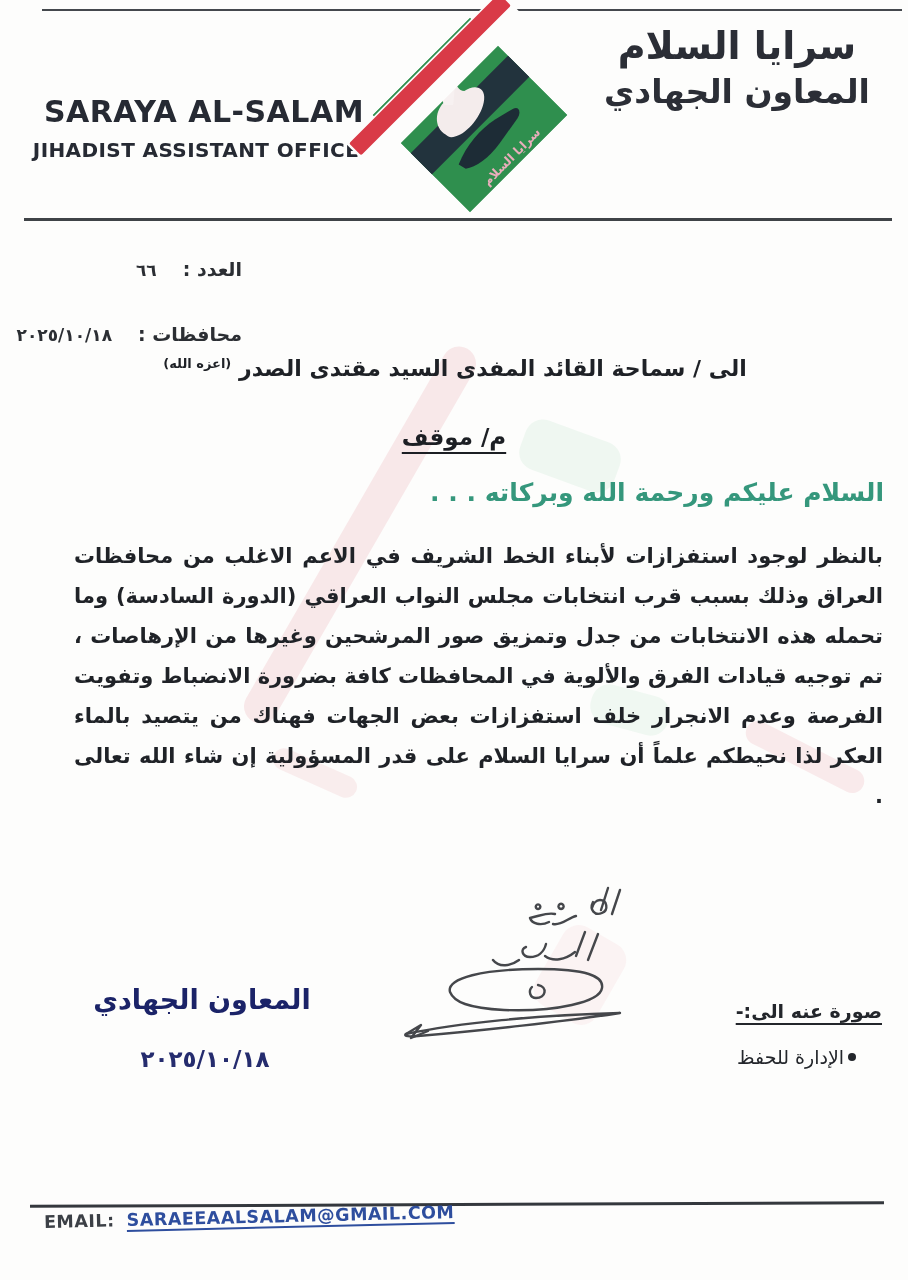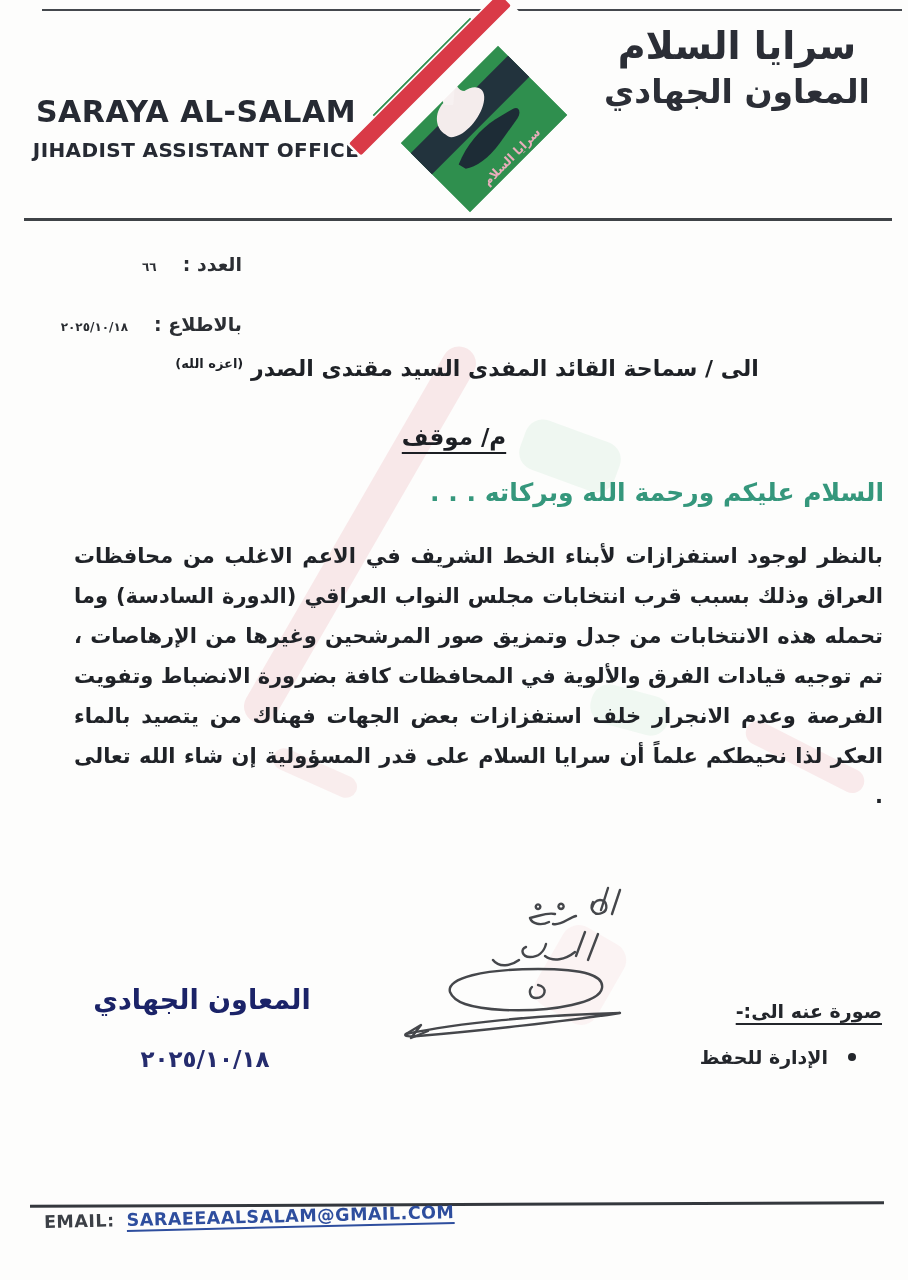--- a/index.html
+++ b/index.html
@@ -9,55 +9,55 @@
     font-family:"DejaVu Sans", sans-serif; color:#1f2227;
   }
   .abs{position:absolute;}
   
   .rule{background:#44484d; height:2px;}
   .top-rule{left:42px; right:6px; top:9px;}
   .header-rule{left:24px; right:16px; top:218px; height:3px; background:#3f4347;}
   .footer-rule{left:30px; right:24px; top:1203px; height:3px; background:#34383d; transform:rotate(-0.25deg);}
   
   .org-en{left:28px; top:94px; width:336px; text-align:center; color:#262a33;}
-  .org-en .l1{font-size:30px; font-weight:bold; letter-spacing:.5px; white-space:nowrap;}
+  .org-en .l1{font-size:30px; font-weight:bold; letter-spacing:.5px; white-space:nowrap;text-align:right;}
   .org-en .l2{font-size:20px; font-weight:bold; letter-spacing:.4px; margin-top:9px; white-space:nowrap;}
   
   .org-ar{right:4px; top:24px; width:334px; text-align:center; color:#2b2e36; direction:rtl;}
   .org-ar .a1{font-size:38px; font-weight:bold;}
   .org-ar .a2{font-size:22px; font-weight:bold; margin-top:4px;}
   .org-ar .a3{font-size:33px; font-weight:bold; margin-top:4px; white-space:nowrap;}
   
   .logo{left:401px; top:46px; width:138px; height:138px; transform:rotate(-45deg);}
   .logo svg{display:block;}
   .ribbon-white{left:328px; top:62px; width:216px; height:38px; background:#fdfdfc; transform:rotate(-45deg);}
   .ribbon-red{left:324px; top:66px; width:212px; height:17px; background:#d93a47; transform:rotate(-45deg); border-radius:2px;}
   
   .meta{left:40px; top:228px; width:202px; direction:rtl; color:#2b2e33;}
   .meta .row{display:flex; align-items:baseline; margin-bottom:13px; font-weight:bold; font-size:19px;}
   .meta .lbl{white-space:nowrap;text-align:right;}
-  .meta .val{margin-inline-start:26px; font-size:12px; white-space:nowrap;margin-top:32px;}
+  .meta .val{margin-inline-start:26px; font-size:17px; white-space:nowrap;margin-top:32px;}
   
-  .addressee{left:172px; top:356px; width:590px; direction:rtl; text-align:center; font-size:22px; font-weight:bold; color:#1e2126; white-space:nowrap;}
+  .addressee{left:160px; top:356px; width:590px; direction:rtl; text-align:center; font-size:22px; font-weight:bold; color:#1e2126; white-space:nowrap;}
   .addressee .honorific{font-size:13px; position:relative; top:-8px; font-weight:bold;}
   .subject{left:0; top:424px; width:100%; text-align:center; direction:rtl; font-size:23px; font-weight:bold; color:#1c1f24;}
   .subject span{text-decoration:underline; text-decoration-thickness:2px; text-underline-offset:7px;}
   .greeting{right:24px; top:478px; direction:rtl; font-size:25px; font-weight:700; color:#35977c;}
   .body-par{left:74px; right:25px; top:536px; direction:rtl; text-align:justify; font-size:21px; line-height:40px; font-weight:700; color:#1f2227;}
   .closing{left:0; top:806px; width:100%; text-align:center; direction:rtl; font-size:22px; font-weight:bold; color:#1f2227;}
   
   .handwriting{left:388px; top:872px; width:270px; height:172px;}
   .handwriting path{fill:none; stroke:#45474b; stroke-width:2.4; stroke-linecap:round; stroke-linejoin:round;}
   
   .signer-title{left:92px; top:984px; width:220px; text-align:center; direction:rtl; font-size:27px; font-weight:bold; color:#1b2368; white-space:nowrap;}
   .signer-date{left:80px; top:1046px; width:250px; text-align:center; direction:rtl; font-size:23px; font-weight:bold; color:#252c6e; letter-spacing:6px; white-space:nowrap;}
   
   .cc{right:26px; top:1000px; direction:rtl; text-align:right; color:#23262b;}
   .cc .cc-head{font-size:19px; font-weight:600; text-decoration:underline; text-underline-offset:5px; text-decoration-thickness:1.5px; white-space:nowrap;}
-  .cc .cc-item{margin-top:24px; padding-inline-start:26px; font-size:19px; font-weight:bold; display:flex; align-items:center; gap:20px;}
+  .cc .cc-item{margin-top:24px; padding-inline-start:26px; font-size:19px; font-weight:normal; display:flex; align-items:center; gap:4px;}
   .cc .dot{width:8px; height:8px; border-radius:50%; background:#23262b; flex:0 0 auto;}
   
   .email-line{left:44px; top:1212px; font-size:17.5px; font-weight:bold; transform:rotate(-1.4deg); transform-origin:left center; white-space:nowrap;}
   .email-line .elbl{color:#3c4046; letter-spacing:.5px;}
   .email-line .eval{color:#2e4e9e; text-decoration:underline; text-decoration-thickness:1.5px; text-underline-offset:4px; letter-spacing:.5px; margin-left:6px;}
   
   .wm{pointer-events:none; border-radius:18px;}
   .wm-stripe{left:343px; top:320px; width:34px; height:430px; background:rgba(226,130,142,.17); transform:rotate(30deg);}
   .wm-blob1{left:520px; top:430px; width:100px; height:52px; background:rgba(150,210,170,.13); transform:rotate(20deg);}
   .wm-blob2{left:590px; top:690px; width:80px; height:40px; background:rgba(150,210,170,.12); transform:rotate(15deg);}
@@ -102,21 +102,21 @@
     <div class="a1">سرايا السلام</div>
     <div class="a3">المعاون الجهادي</div>
   </div>
 
   <div class="abs meta">
     <div class="row">
       <span class="lbl">العدد :</span>
       <span class="val">٦٦</span>
     </div>
     <div class="row">
-      <span class="lbl">بالاطلاع :</span>
+      <span class="lbl">محافظات :</span>
       <span class="val">٢٠٢٥/١٠/١٨</span>
     </div>
   </div>
 
   <div class="abs addressee">
     <span>الى / سماحة القائد المفدى السيد مقتدى الصدر</span>
     <span class="honorific">(اعزه الله)</span>
   </div>
 
   <div class="abs greeting">السلام عليكم ورحمة الله وبركاته . . .</div>

